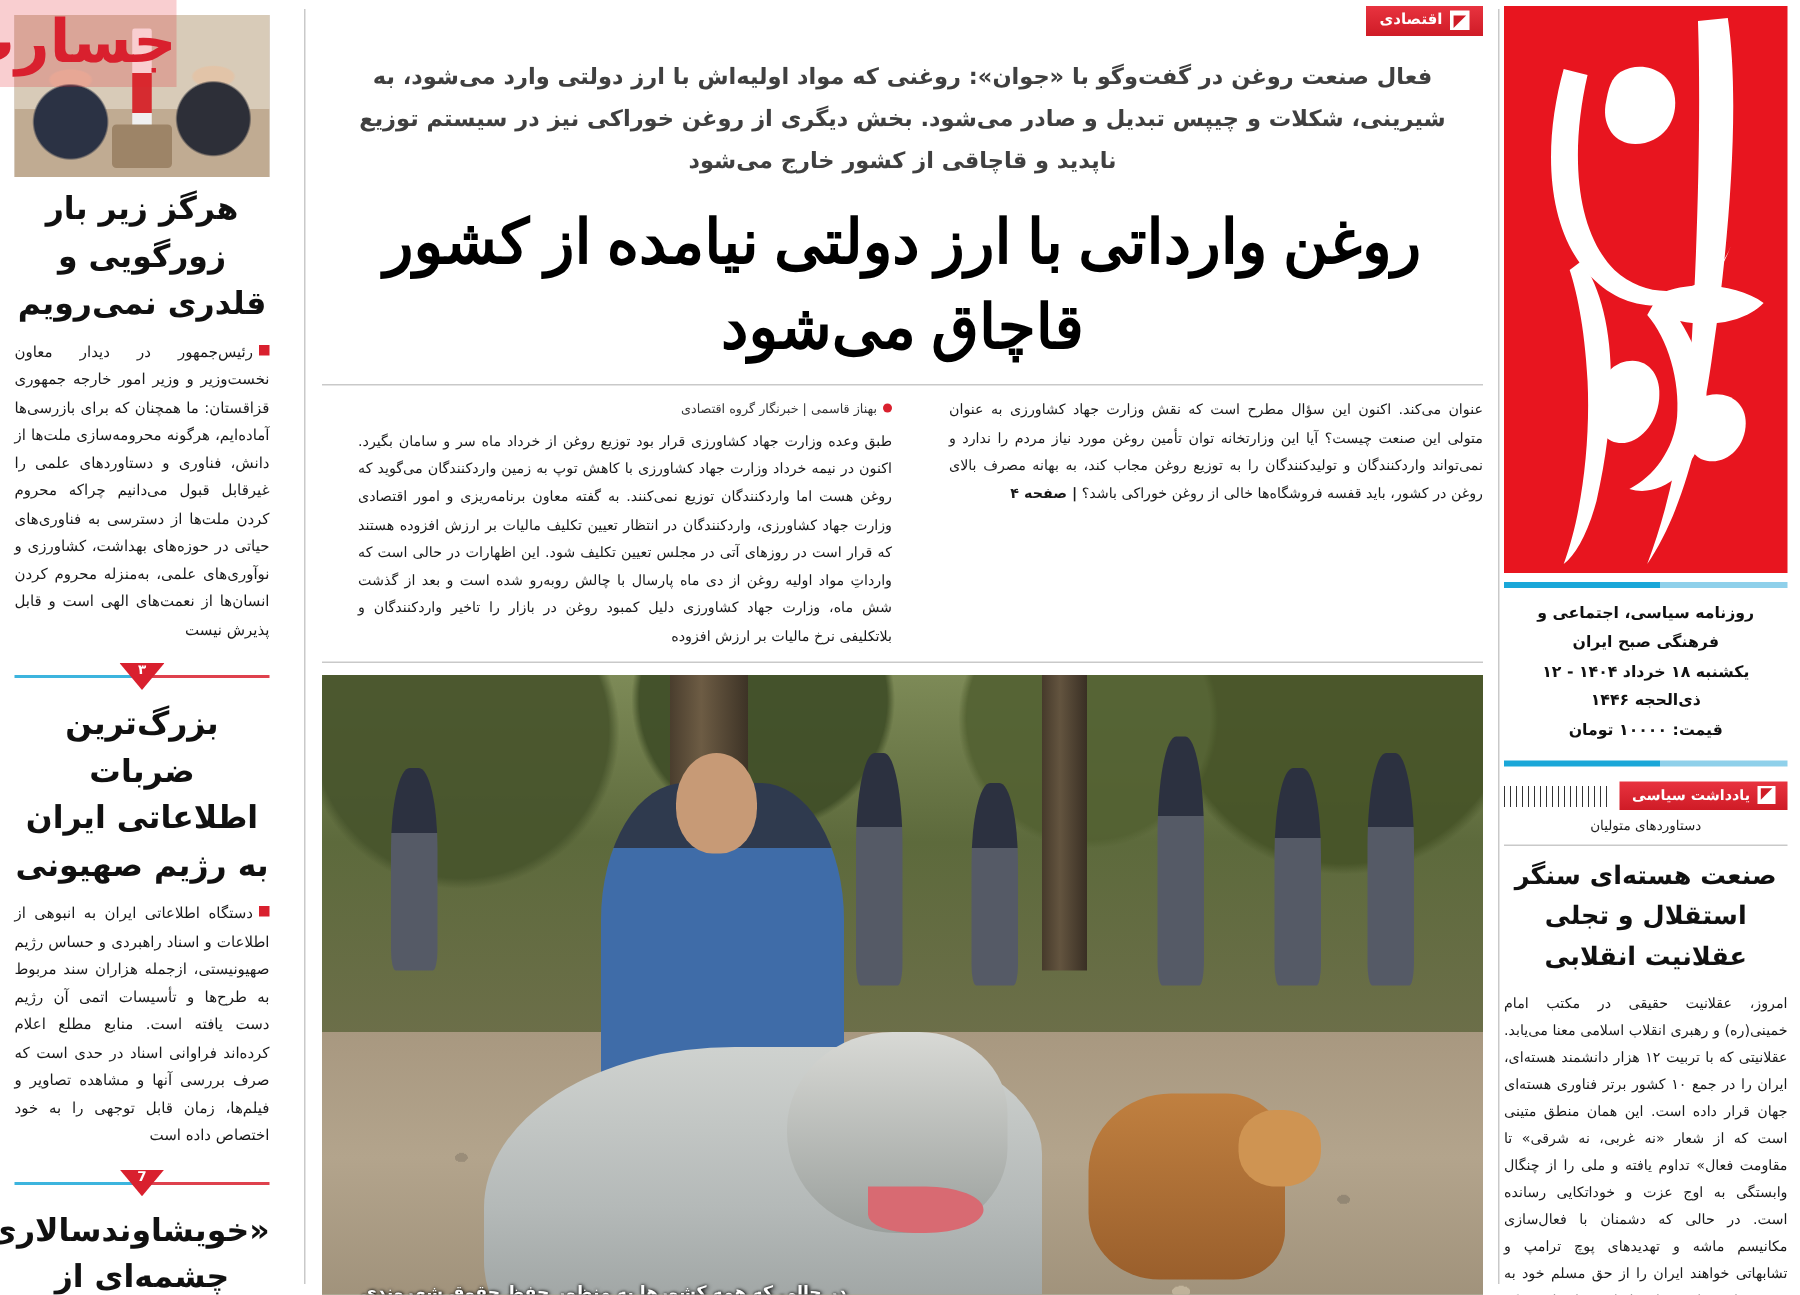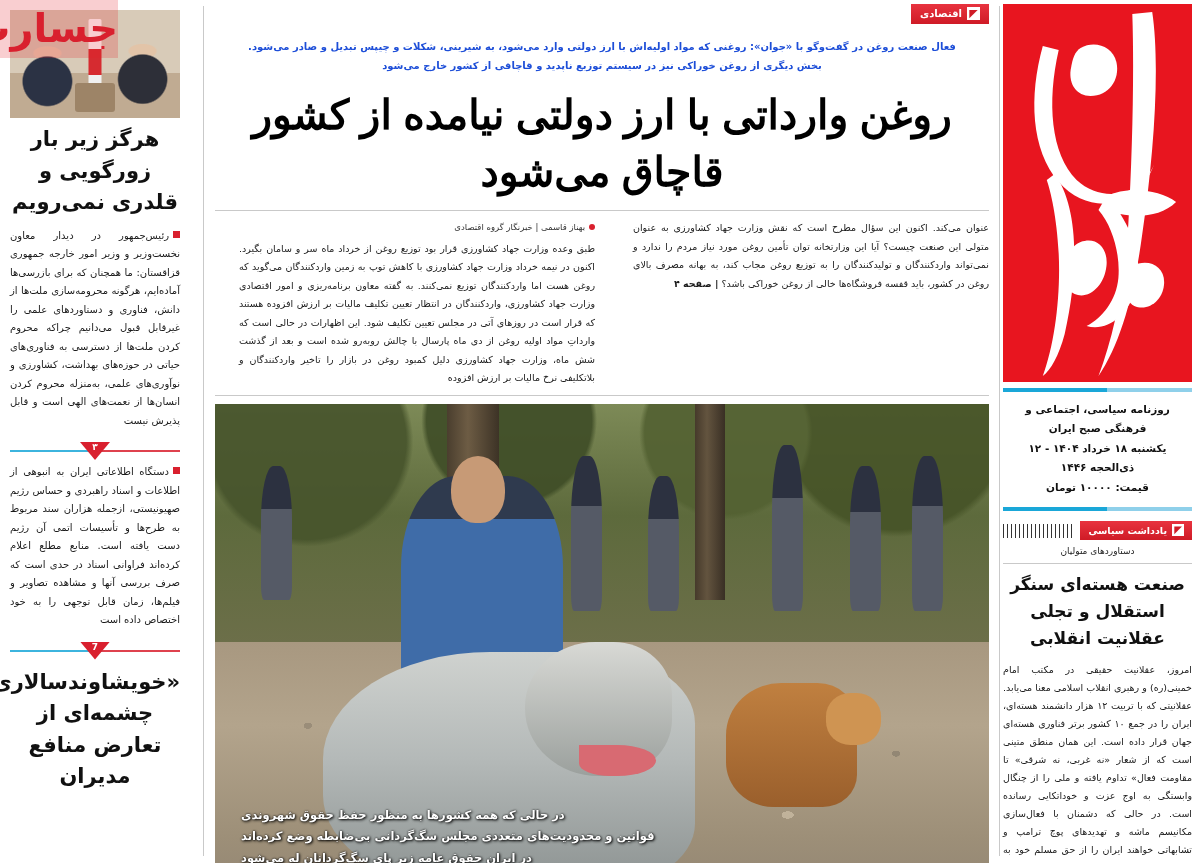--- a/index.html
+++ b/index.html
@@ -93,27 +93,27 @@
     display: inline-flex; align-items: center; gap: 5px;
     background: linear-gradient(180deg,#e8333f,#cf1b26);
     color: #fff; font-size: 10px; font-weight: bold;
     padding: 3px 9px 4px; margin-top: 4px;
   }
   .badge .ico {
     display: inline-block; width: 13px; height: 13px; background: #fff; color: #cf1b26;
     font-size: 11px; line-height: 13px; text-align: center; font-weight: bold;
   }
   .kicker {
-    font-size: 10px; line-height: 1.85; font-weight: bold; color: #1d4ed8;
+    font-size: 15px; line-height: 1.85; font-weight: bold; color: #404040;
     text-align: center; margin: 14px 22px 0 22px;
   }
   .mainhead {
     font-size: 41px; font-weight: bold; line-height: 1.38; color: #000;
     text-align: center; margin: 12px 10px 10px;
-    font-family: Liberation Sans, sans-serif;
+    font-family: Liberation Serif, serif;
   }
   .story-cols { display: flex; gap: 14px; margin-top: 8px; }
   .story-col { flex: 1 1 0; font-size: 9.5px; line-height: 1.95; text-align: justify; color: #1a1a1a; margin-left: 24px; }
   .story-byline { text-align: right; font-size: 8.5px; color: #333; margin-bottom: 4px; }
   .story-byline .dot { display:inline-block;width:6px;height:6px;background:#d9202e;border-radius:50%;margin-left:4px; }
   .pageref { font-weight: bold; }
 
   
   .photo {
     position: relative; width: 100%; height: 517px; margin-top: 8px;
@@ -236,20 +236,21 @@
         <span class="bullet"></span><span>رئیس‌جمهور در دیدار معاون نخست‌وزیر و وزیر امور خارجه جمهوری قزاقستان: ما همچنان که برای بازرسی‌ها آماده‌ایم، هرگونه محرومه‌سازی ملت‌ها از دانش، فناوری و دستاوردهای علمی را غیرقابل قبول می‌دانیم چراکه محروم کردن ملت‌ها از دسترسی به فناوری‌های حیاتی در حوزه‌های بهداشت، کشاورزی و نوآوری‌های علمی، به‌منزله محروم کردن انسان‌ها از نعمت‌های الهی است و قابل پذیرش نیست</span>
       </div>
     </div>
 
     <div class="marker-row">
       <div class="line"></div>
       <div class="tri">۳</div>
     </div>
 
     <div>
+      <div class="lh">بزرگ‌ترین ضربات اطلاعاتی ایران به رژیم صهیونی</div>
       <div class="lbody">
         <span class="bullet"></span><span>دستگاه اطلاعاتی ایران به انبوهی از اطلاعات و اسناد راهبردی و حساس رژیم صهیونیستی، ازجمله هزاران سند مربوط به طرح‌ها و تأسیسات اتمی آن رژیم دست یافته است. منابع مطلع اعلام کرده‌اند فراوانی اسناد در حدی است که صرف بررسی آنها و مشاهده تصاویر و فیلم‌ها، زمان قابل توجهی را به خود اختصاص داده است</span>
       </div>
     </div>
 
     <div class="marker-row">
       <div class="line"></div>
       <div class="tri">7</div>
     </div>
 

